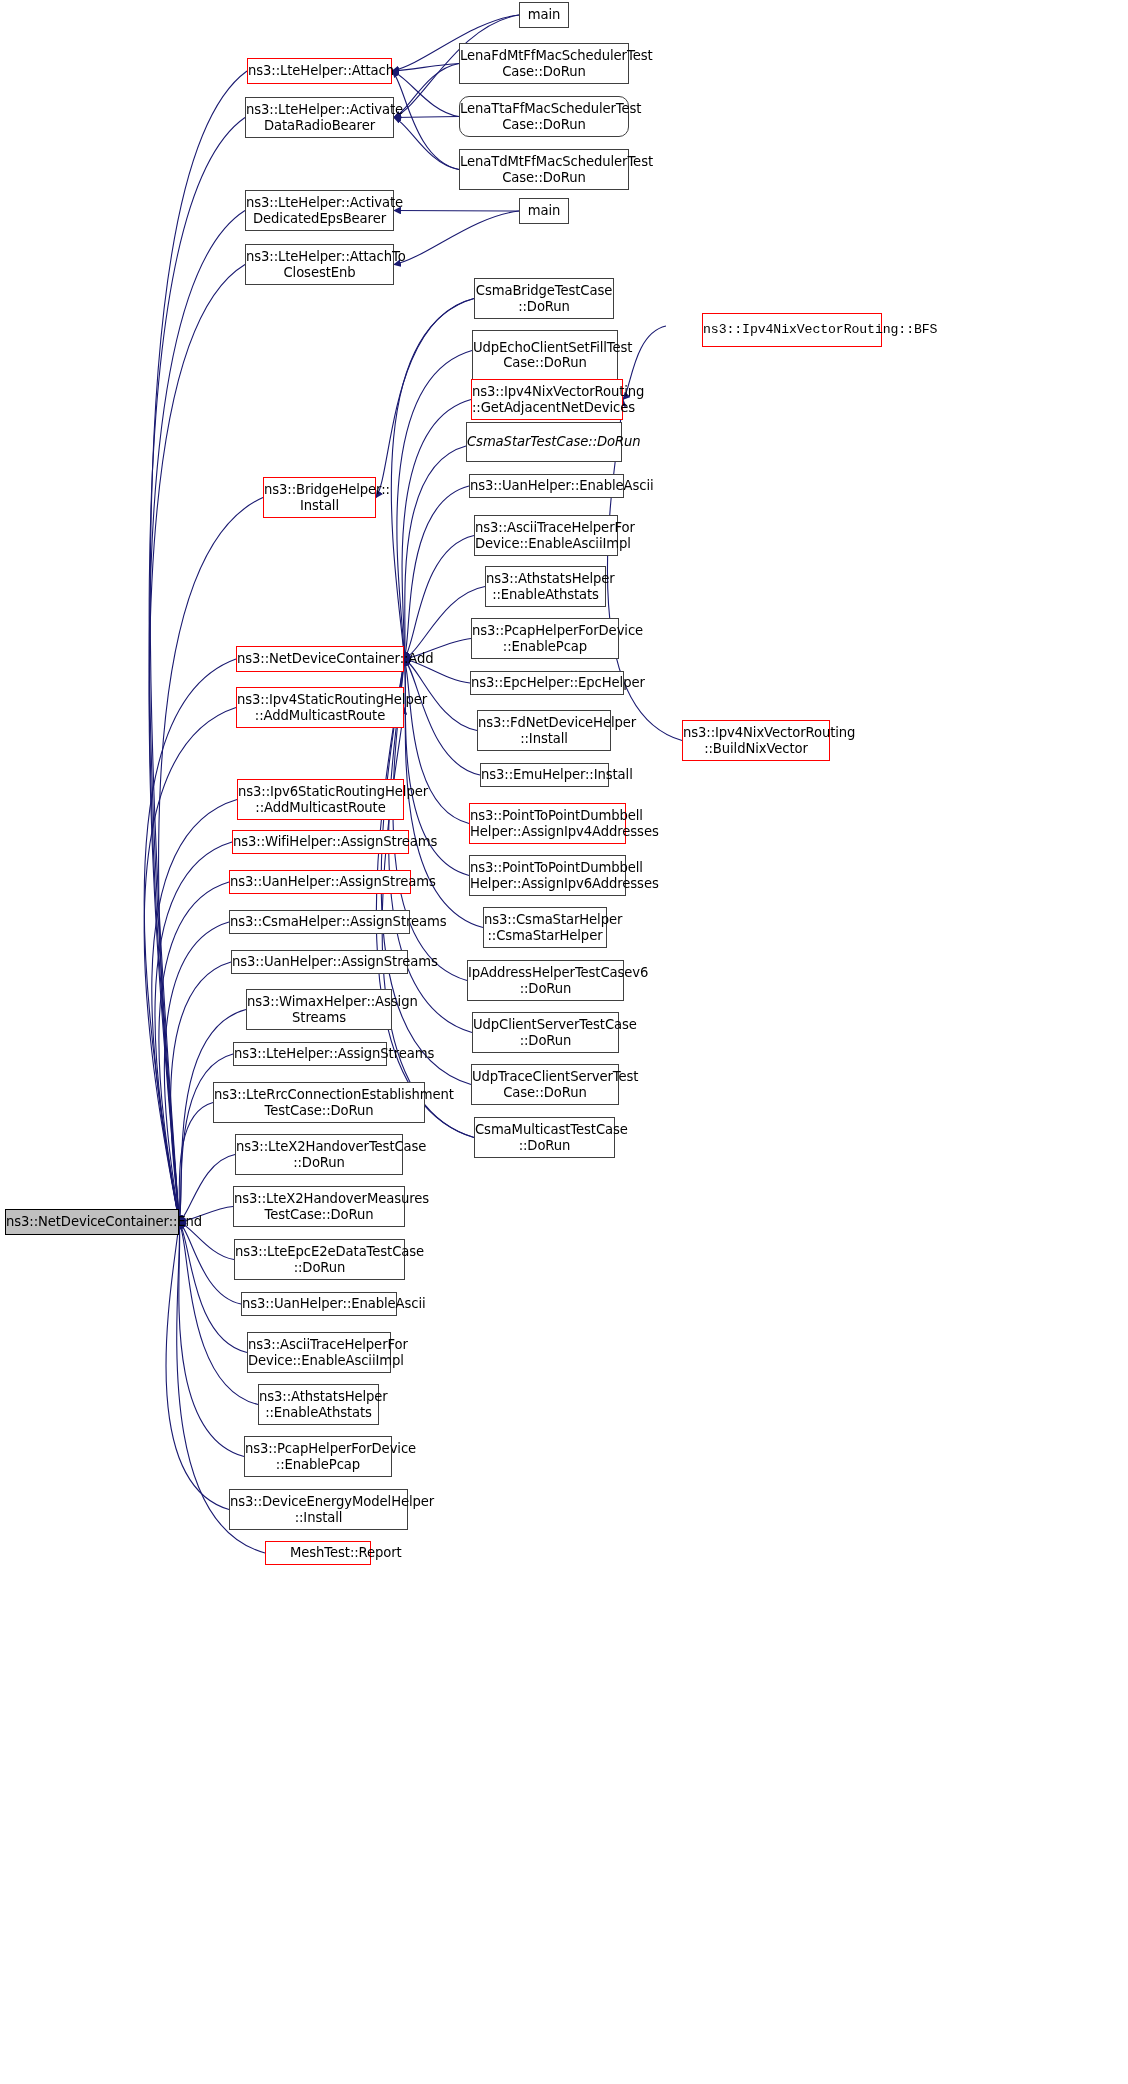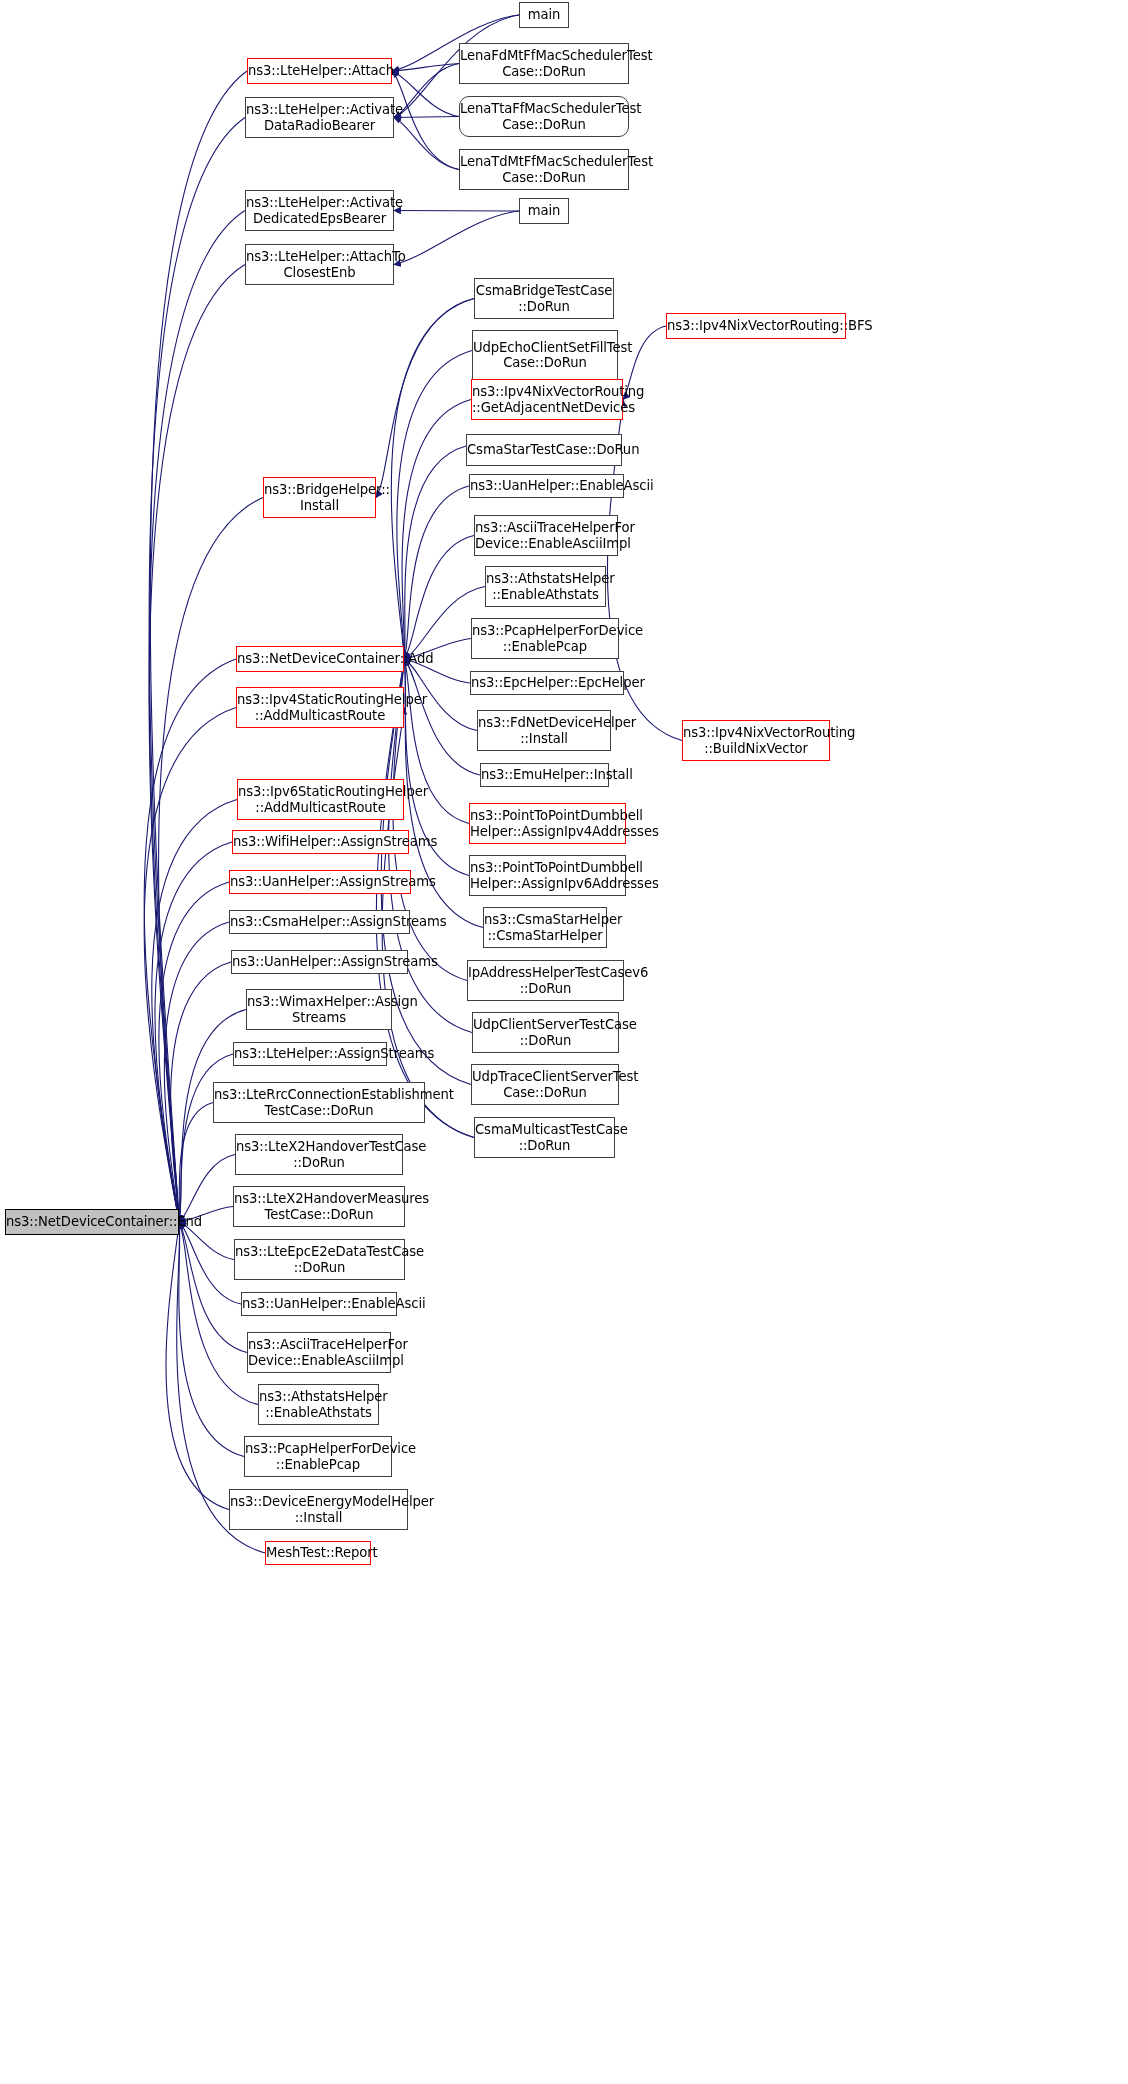--- a/index.html
+++ b/index.html
@@ -116,21 +116,21 @@
 Case::DoRun</span></div>
       <div class="node" style="left: 459px; top: 149px; width: 170px; height: 41px;"><span>LenaTdMtFfMacSchedulerTest
 Case::DoRun</span></div>
       <div class="node" style="left: 519px; top: 198px; width: 50px; height: 26px;"><span>main</span></div>
       <div class="node" style="left: 474px; top: 278px; width: 140px; height: 41px;"><span>CsmaBridgeTestCase
 ::DoRun</span></div>
       <div class="node" style="left: 472px; top: 330px; width: 146px; height: 50px;"><span>UdpEchoClientSetFillTest
 Case::DoRun</span></div>
       <div class="node red" style="left: 471px; top: 379px; width: 152px; height: 41px;"><span>ns3::Ipv4NixVectorRouting
 ::GetAdjacentNetDevices</span></div>
-      <div class="node" style="left: 466px; top: 434px; width: 156px; height: 32px;"><span>CsmaStarTestCase::DoRun</span></div>
+      <div class="node" style="left: 466px; top: 422px; width: 156px; height: 40px; font-style: italic;"><span>CsmaStarTestCase::DoRun</span></div>
       <div class="node" style="left: 469px; top: 474px; width: 155px; height: 24px;"><span>ns3::UanHelper::EnableAscii</span></div>
       <div class="node" style="left: 474px; top: 515px; width: 144px; height: 41px;"><span>ns3::AsciiTraceHelperFor
 Device::EnableAsciiImpl</span></div>
       <div class="node" style="left: 485px; top: 566px; width: 121px; height: 41px;"><span>ns3::AthstatsHelper
 ::EnableAthstats</span></div>
       <div class="node" style="left: 471px; top: 618px; width: 148px; height: 41px;"><span>ns3::PcapHelperForDevice
 ::EnablePcap</span></div>
       <div class="node" style="left: 470px; top: 671px; width: 154px; height: 24px;"><span>ns3::EpcHelper::EpcHelper</span></div>
       <div class="node" style="left: 477px; top: 710px; width: 134px; height: 41px;"><span>ns3::FdNetDeviceHelper
 ::Install</span></div>
@@ -142,21 +142,21 @@
       <div class="node" style="left: 483px; top: 907px; width: 124px; height: 41px;"><span>ns3::CsmaStarHelper
 ::CsmaStarHelper</span></div>
       <div class="node" style="left: 467px; top: 960px; width: 157px; height: 41px;"><span>IpAddressHelperTestCasev6
 ::DoRun</span></div>
       <div class="node" style="left: 472px; top: 1012px; width: 147px; height: 41px;"><span>UdpClientServerTestCase
 ::DoRun</span></div>
       <div class="node" style="left: 471px; top: 1064px; width: 148px; height: 41px;"><span>UdpTraceClientServerTest
 Case::DoRun</span></div>
       <div class="node" style="left: 474px; top: 1117px; width: 141px; height: 41px;"><span>CsmaMulticastTestCase
 ::DoRun</span></div>
-      <div class="node red" style="left: 666px; top: 313px; width: 180px; height: 26px;"><span>ns3::Ipv4NixVectorRouting::BFS</span></div>
+      <div class="node red" style="left: 702px; top: 313px; width: 180px; height: 34px; font-family: Liberation Mono, monospace;"><span>ns3::Ipv4NixVectorRouting::BFS</span></div>
       <div class="node red" style="left: 682px; top: 720px; width: 148px; height: 41px;"><span>ns3::Ipv4NixVectorRouting
 ::BuildNixVector</span></div>
       <div class="node red" style="left: 263px; top: 477px; width: 113px; height: 41px;"><span>ns3::BridgeHelper::
 Install</span></div>
       <div class="node red" style="left: 236px; top: 646px; width: 168px; height: 26px;"><span>ns3::NetDeviceContainer::Add</span></div>
       <div class="node red" style="left: 236px; top: 687px; width: 168px; height: 41px;"><span>ns3::Ipv4StaticRoutingHelper
 ::AddMulticastRoute</span></div>
       <div class="node red" style="left: 237px; top: 779px; width: 167px; height: 41px;"><span>ns3::Ipv6StaticRoutingHelper
 ::AddMulticastRoute</span></div>
       <div class="node red" style="left: 232px; top: 830px; width: 177px; height: 24px;"><span>ns3::WifiHelper::AssignStreams</span></div>
@@ -176,15 +176,15 @@
 ::DoRun</span></div>
       <div class="node" style="left: 241px; top: 1292px; width: 156px; height: 24px;"><span>ns3::UanHelper::EnableAscii</span></div>
       <div class="node" style="left: 247px; top: 1332px; width: 144px; height: 41px;"><span>ns3::AsciiTraceHelperFor
 Device::EnableAsciiImpl</span></div>
       <div class="node" style="left: 258px; top: 1384px; width: 121px; height: 41px;"><span>ns3::AthstatsHelper
 ::EnableAthstats</span></div>
       <div class="node" style="left: 244px; top: 1436px; width: 148px; height: 41px;"><span>ns3::PcapHelperForDevice
 ::EnablePcap</span></div>
       <div class="node" style="left: 229px; top: 1489px; width: 179px; height: 41px;"><span>ns3::DeviceEnergyModelHelper
 ::Install</span></div>
-      <div class="node red" style="left: 265px; top: 1541px; width: 106px; height: 24px;"><span>MeshTest::Report</span></div>
+      <div class="node red" style="left: 265px; top: 1541px; width: 106px; height: 24px; padding-left: 24px;"><span>MeshTest::Report</span></div>
     </div>
 </div>
 
 </body></html>

